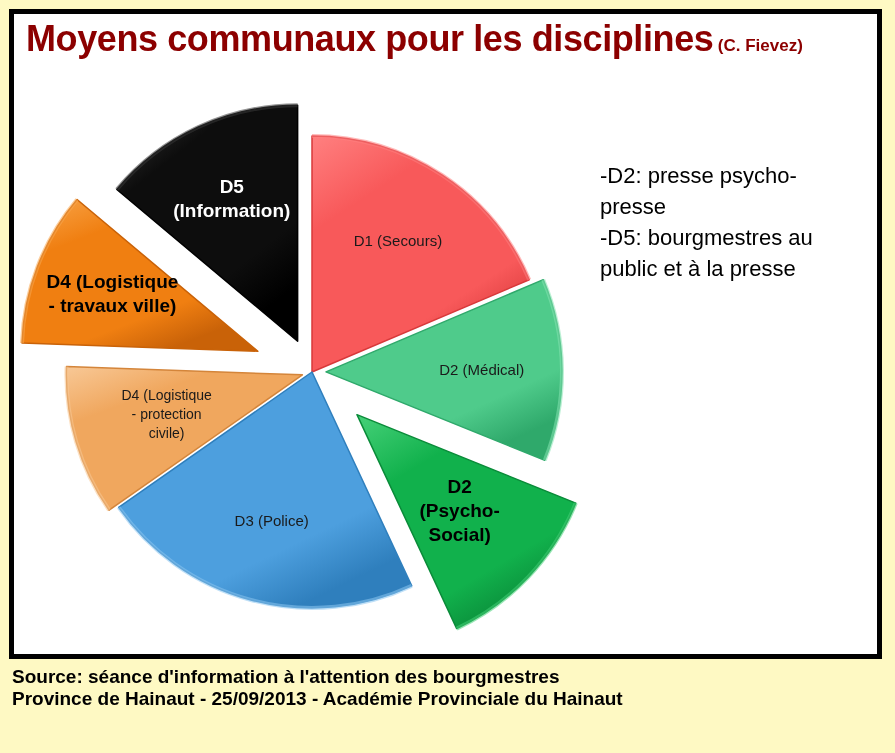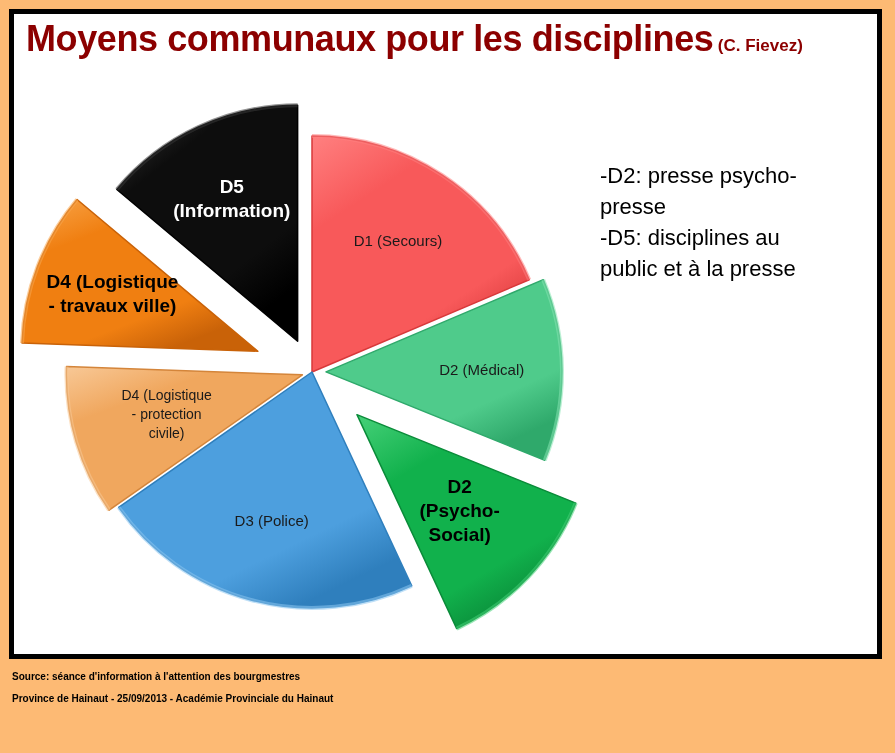--- a/index.html
+++ b/index.html
@@ -3,21 +3,21 @@
 <meta charset="utf-8">
 <style>
   html,body{margin:0;padding:0;}
   body{
     width:895px;height:753px;
     background:#ffffff;
     font-family:"Liberation Sans", sans-serif;
     overflow:hidden;
     position:relative;
   }
-  #root{position:absolute;inset:0;background:#fdba74;}
+  #root{position:absolute;inset:0;background:#fef9c3;}
 
   
   .frame{
     position:absolute;
     left:9px;top:9px;
     width:873px;height:650px;
     border:5px solid #000;
     box-sizing:border-box;
     background:#fff;
   }
@@ -89,21 +89,21 @@
 
   
   .footer{
     position:absolute;
     left:12px;top:666px;
     width:860px;
   }
   .footer-line{
     font-family:"Liberation Sans", sans-serif;
     font-weight:bold;
-    font-size:10px;
+    font-size:19px;
     line-height:22px;
     color:#000;
     margin:0;
     white-space:nowrap;
   }
 </style>
 </head>
 <body>
 
 <div id="root">
@@ -195,21 +195,21 @@
           <path d="M 277.6309791008162 246.18553524075392 L 96.84449052473738 94.48765935473065 A 236 236 0 0 1 277.63097910081615 10.185535240753921 Z" fill="url(#g6)" stroke="#000000" stroke-width="1.5" stroke-linejoin="round"></path>
           <path d="M 96.84449052473738 94.48765935473065 A 236 236 0 0 1 277.63097910081615 10.185535240753921" fill="none" stroke="#3A3A3A" stroke-width="4" stroke-opacity="0.55"></path>
           <text class="slice-label lbl-bold-light" x="211.80395865208476" y="93.01903433192535"><tspan x="211.80395865208476" dy="0">D5</tspan><tspan x="211.80395865208476" dy="24">(Information)</tspan></text>
         </g>
       </svg>
   </div>
 
   <div class="notes">
     <p class="notes-line">-D2: presse psycho-</p>
     <p class="notes-line">presse</p>
-    <p class="notes-line">-D5: disciplines au</p>
+    <p class="notes-line">-D5: bourgmestres au</p>
     <p class="notes-line">public et à la presse</p>
   </div>
 
   <div class="footer">
     <p class="footer-line">Source: séance d'information à l'attention des bourgmestres</p>
     <p class="footer-line">Province de Hainaut - 25/09/2013 - Académie Provinciale du Hainaut</p>
   </div>
 
 </div>
 

